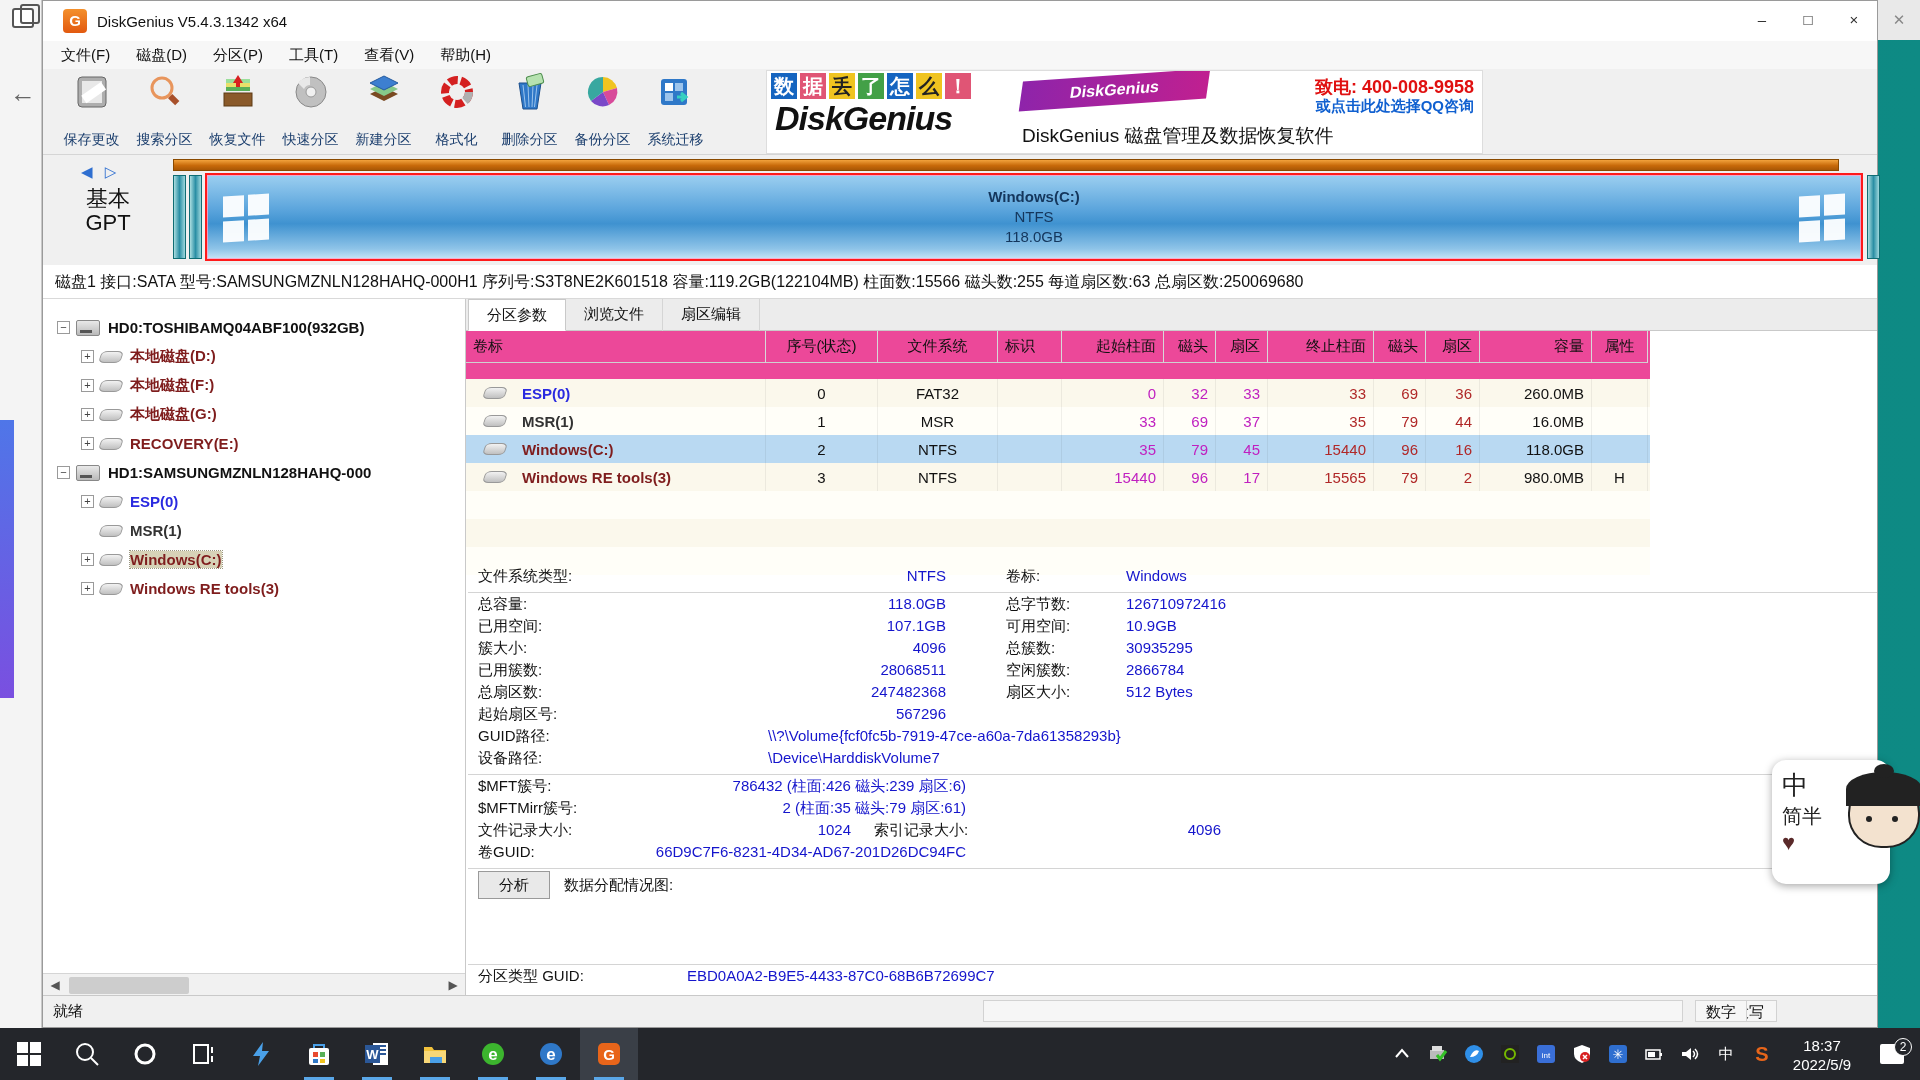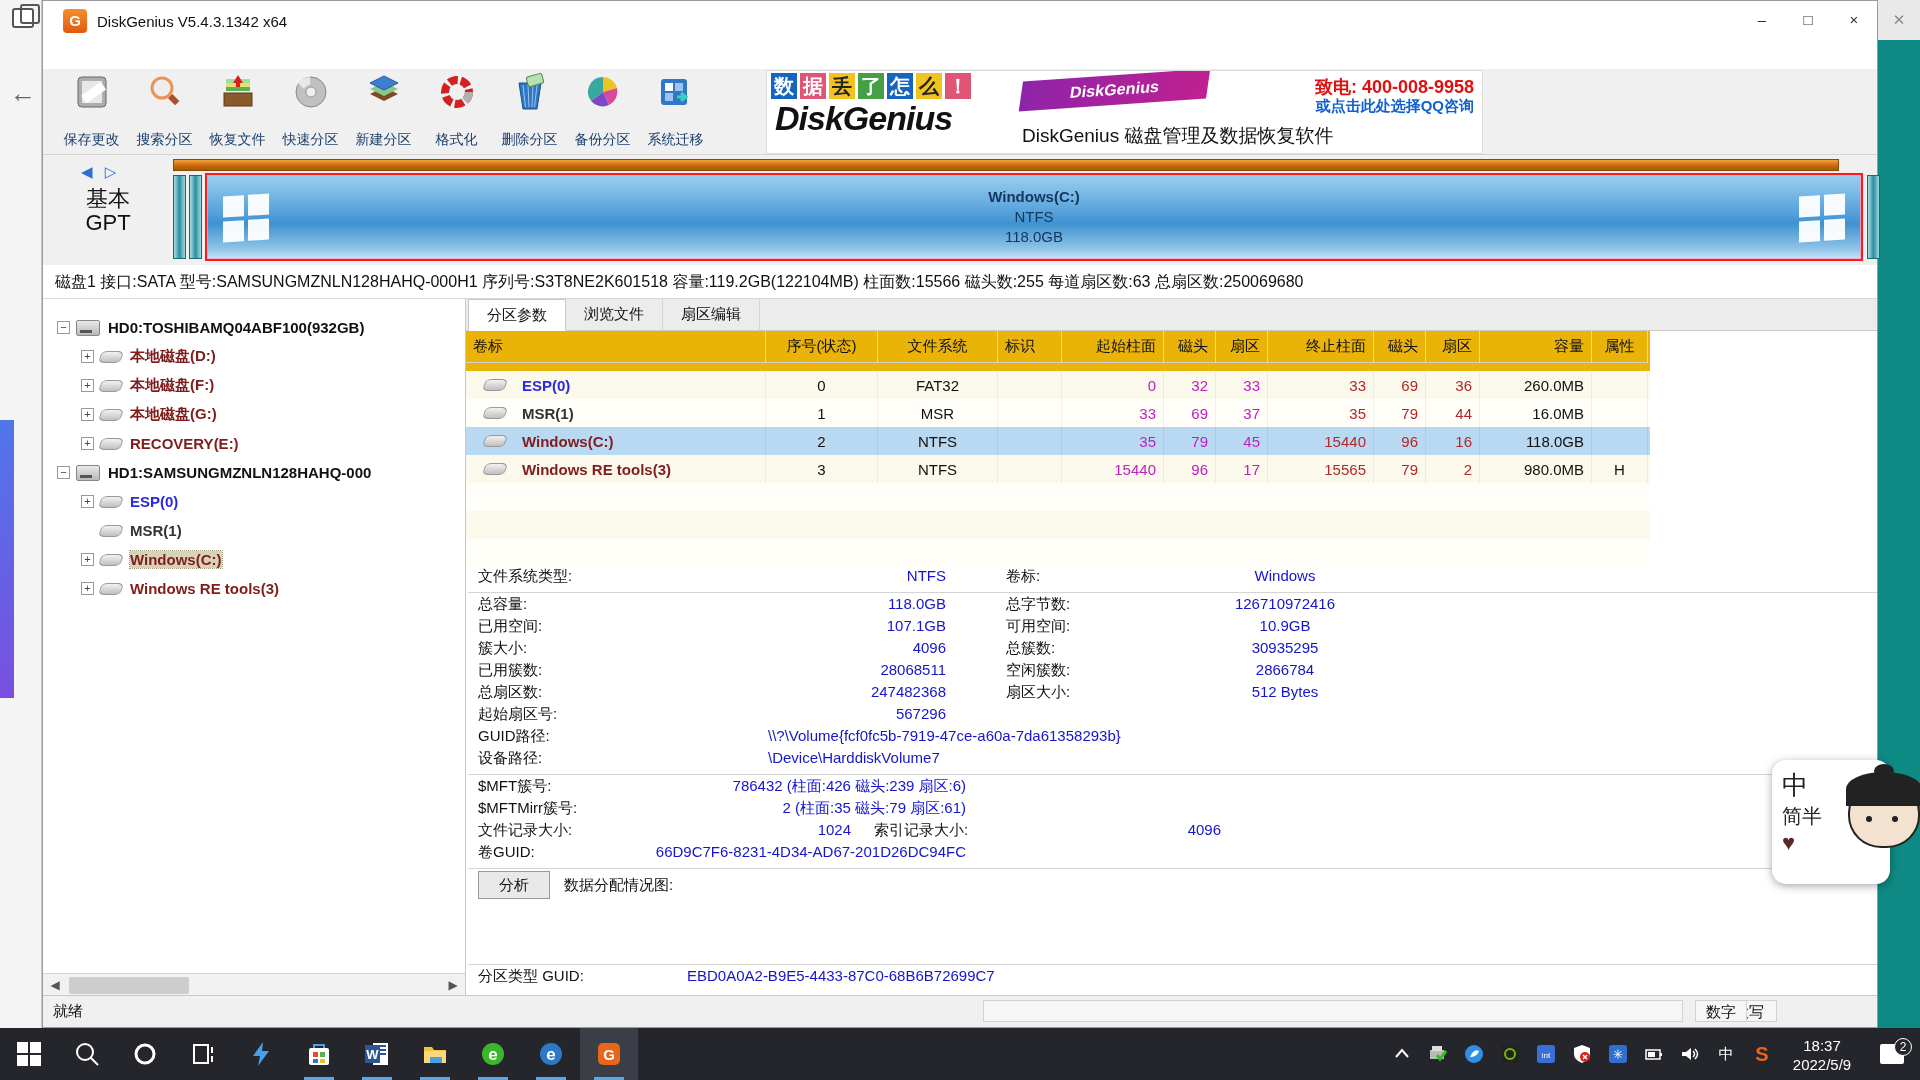--- a/index.html
+++ b/index.html
@@ -84,38 +84,38 @@
   
   .rpanel { position:relative; flex:1; background:#fff; overflow:hidden; }
   .tabs { position:absolute; left:0; top:0; right:0; height:32px; background:#ececec; border-bottom:1px solid #c9c9c9; display:flex; padding-left:2px; }
   .tab { height:32px; padding:0 18px; font-size:15px; color:#111; line-height:30px; border-right:1px solid #d5d5d5; }
   .tab.active { background:#fff; border:1px solid #c9c9c9; border-bottom:1px solid #fff; }
 
   .ptable { position:absolute; left:0; top:32px; width:1184px; }
   .trh, .trd { display:flex; height:28px; }
   .tc { height:28px; display:flex; align-items:center; padding:0 7px; border-right:1px solid rgba(0,0,0,.06); font-size:15px; color:#111; overflow:hidden; white-space:nowrap; }
   .trh .tc { border-right:1px solid #d8d8d8; border-bottom:1px solid #d0d0d0; height:32px; }
-  .trh { height:40px; background:#eab308; }
+  .trh { height:48px; background:#ec4899; }
   .c0{width:300px;} .c1{width:112px; justify-content:center;} .c2{width:120px; justify-content:center;}
   .c3{width:64px;} .c4{width:102px; justify-content:flex-end;} .c5{width:52px; justify-content:flex-end;}
   .c6{width:52px; justify-content:flex-end;} .c7{width:106px; justify-content:flex-end;}
   .c8{width:52px; justify-content:flex-end;} .c9{width:54px; justify-content:flex-end;}
   .c10{width:112px; justify-content:flex-end;} .c11{width:56px; justify-content:center;}
   .rowA { background:#fbf8ec; } .rowB { background:#fffef8; }
   .rowSel { background:#b9d9f2 !important; }
   .vol-name { display:flex; align-items:center; font-weight:bold; gap:8px; padding-left:18px; }
   .m { color:#c020c0; } .r { color:#b02828; }
 
   
   .details { position:absolute; left:0; top:268px; right:0; bottom:0; overflow:hidden; font-size:15px; }
   .drow { position:relative; height:22px; }
   .dl { position:absolute; color:#111; }
   .dv { position:absolute; color:#1515cc; }
   .l1{left:12px;} .v1{left:150px; width:330px; text-align:right;}
-  .l2{left:540px;} .v2{left:644px; width:350px; text-align:center;}
+  .l2{left:540px;} .v2{left:660px; width:350px; text-align:left;}
   .vpath{left:302px;}
   .v3{left:150px; width:235px; text-align:right;}
   .l4{left:408px;}
   .v4{left:520px; width:235px; text-align:right;}
   .v5{left:150px; width:350px; text-align:right;}
   .vguid{left:221px;}
   .dhr { height:1px; background:#d4d4d4; margin:3px 0 2px 2px; }
   .btn-row { height:34px; position:relative; }
   .analyze-btn { position:absolute; left:12px; top:0; width:72px; height:28px; background:#e9e9e9; border:1px solid #9a9a9a; font-size:15px; color:#111; text-align:center; line-height:26px; }
   .alloc-label { position:absolute; left:98px; top:5px; color:#111; }
@@ -172,20 +172,28 @@
     <div class="titlebar">
       <div class="app-ico">G</div>
       <div class="title-text">DiskGenius V5.4.3.1342 x64</div>
       <div class="win-controls">
         <div class="wc">–</div>
         <div class="wc">□</div>
         <div class="wc">×</div>
       </div>
     </div>
 
+    <div class="menubar">
+      <span>文件(F)</span>
+      <span>磁盘(D)</span>
+      <span>分区(P)</span>
+      <span>工具(T)</span>
+      <span>查看(V)</span>
+      <span>帮助(H)</span>
+    </div>
 
     <div class="toolbar">
       <div class="tbtn">
         <svg viewBox="0 0 38 38">
             <rect x="5" y="4" width="28" height="30" rx="4" fill="#aeaeae" stroke="#666"></rect>
             <rect x="9" y="8" width="20" height="22" fill="#e8e8e8"></rect>
             <rect x="8" y="16" width="24" height="9" fill="#fff" transform="rotate(-35 19 19)"></rect>
           </svg>
         <span class="tlabel">保存更改</span>
       </div>

